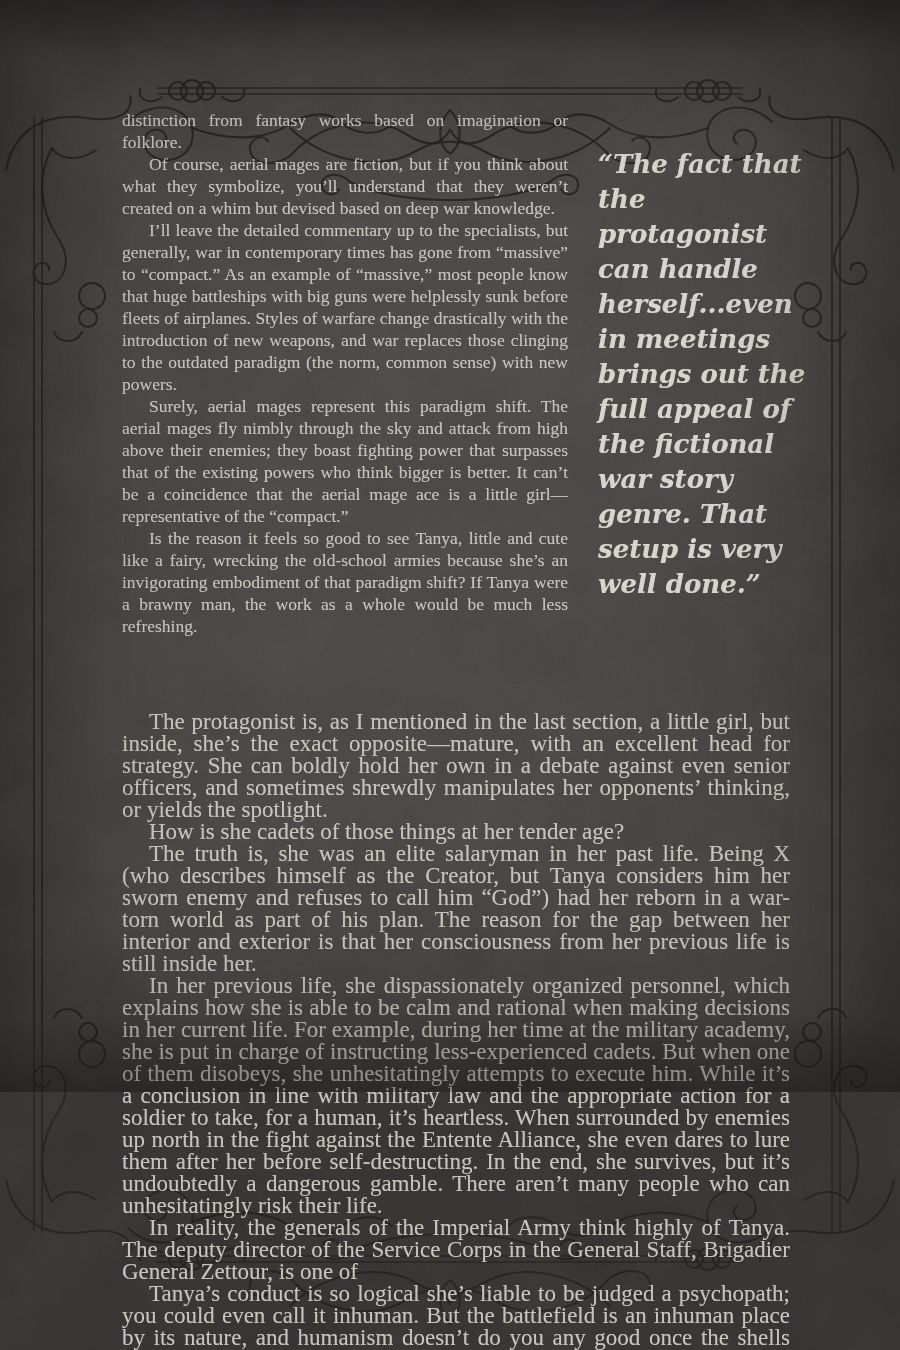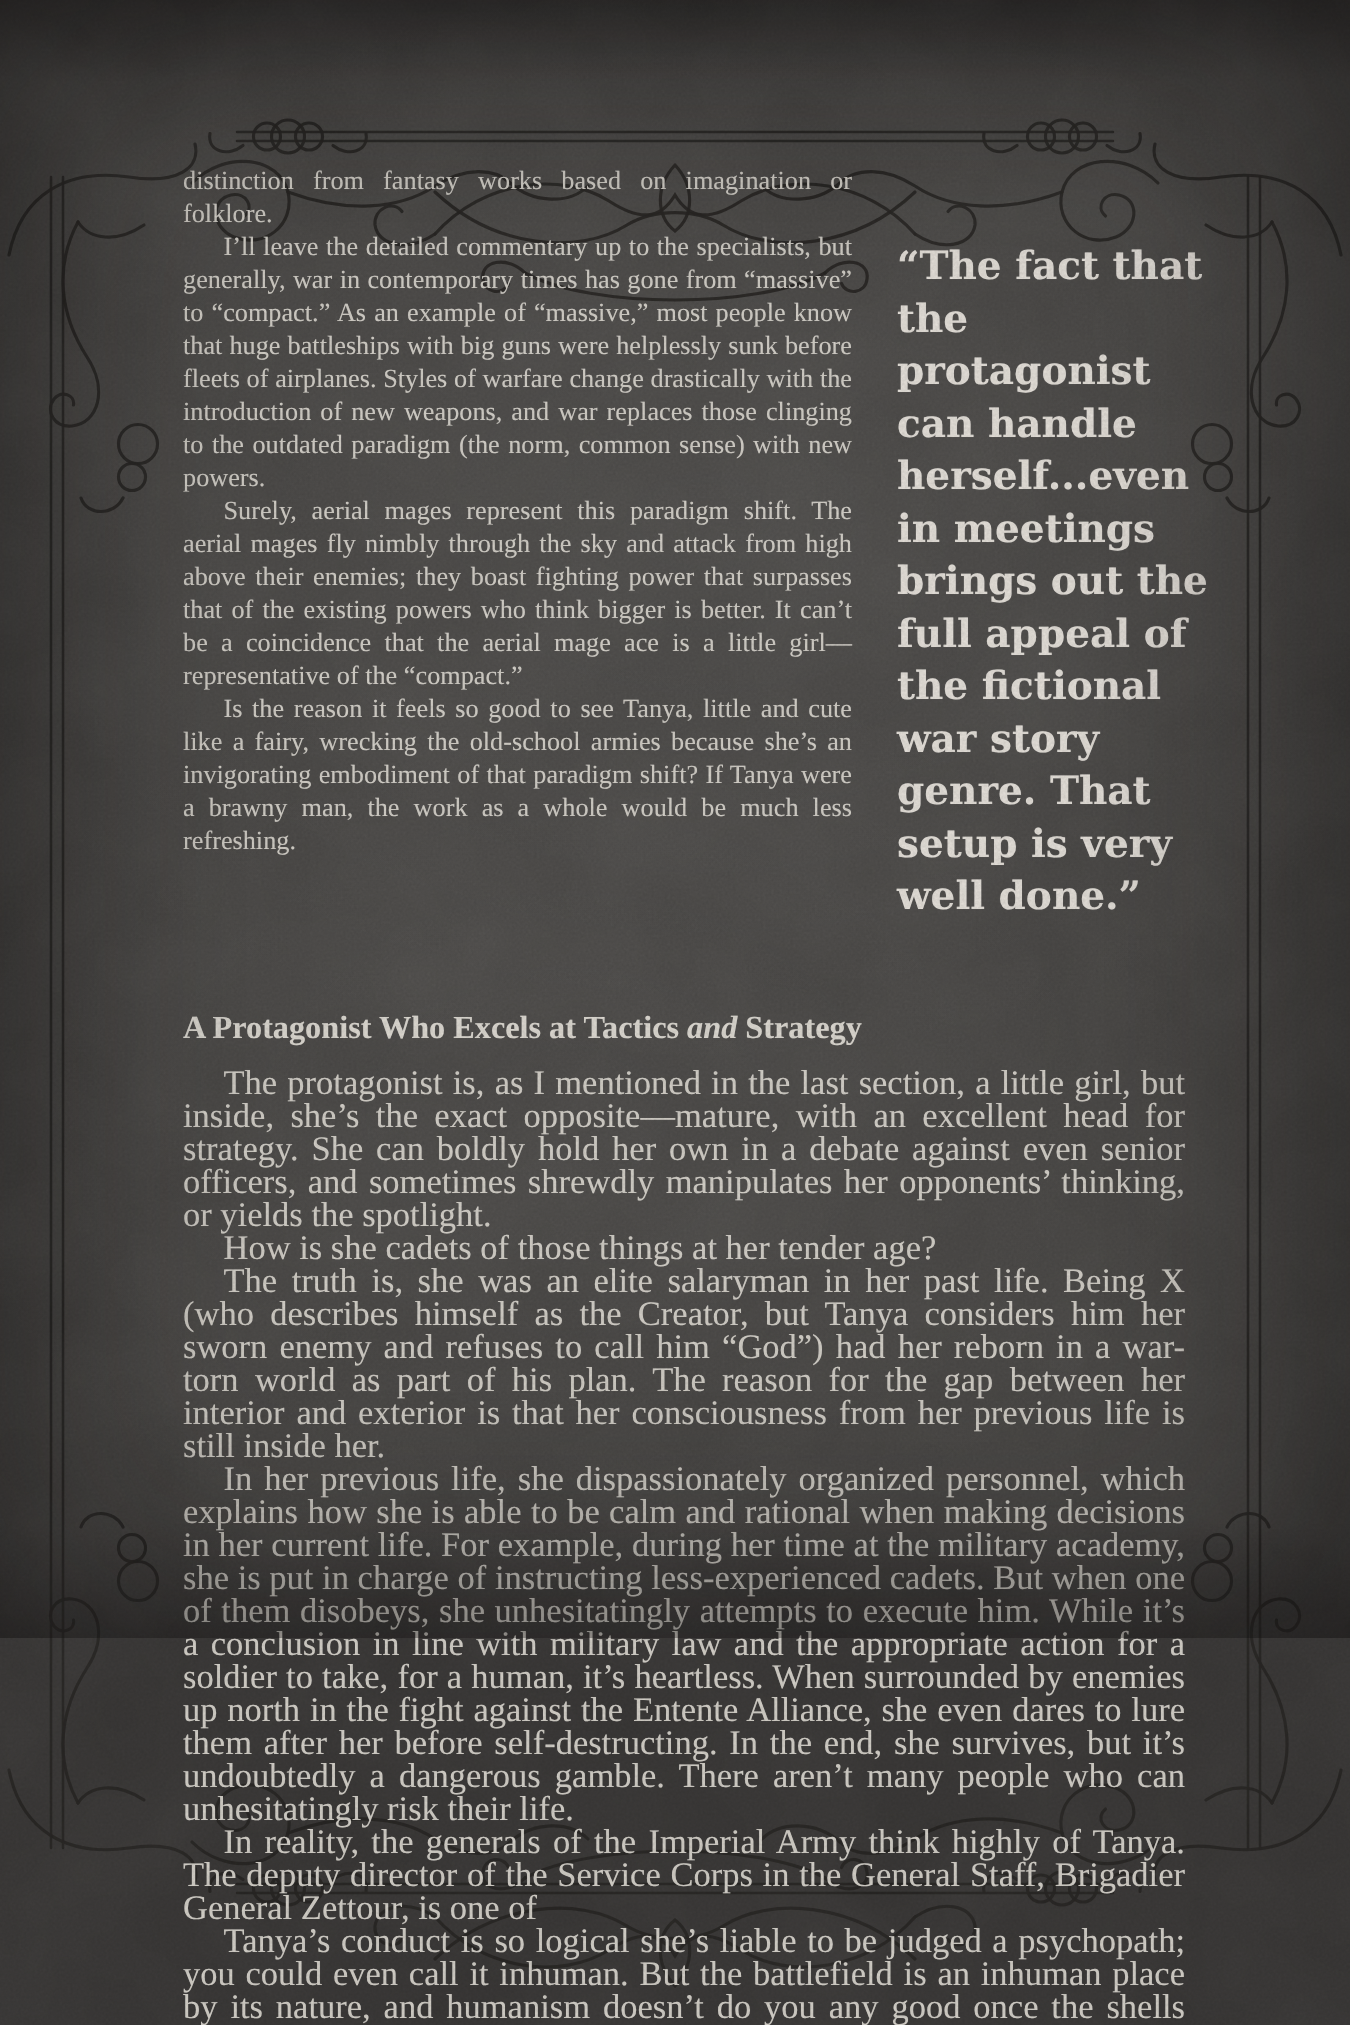--- a/index.html
+++ b/index.html
@@ -49,24 +49,24 @@
   }
   .left-col p, .main-col p {
     margin: 0;
     text-align: justify;
     text-indent: 27px;
   }
   .left-col p.noindent { text-indent: 0; }
 
   .pull-quote {
     position: absolute;
-    left: 598px; top: 161px; width: 214px;
+    left: 598px; top: 147px; width: 214px;
     color: #efeae3;
     font-family: "DejaVu Serif", serif;
-    font-weight: bold; 
+    font-weight: bold; font-style: italic;
     font-size: 26px; line-height: 35px;
     text-shadow: 0 0 0.6px rgba(255,255,255,0.35);
   }
 
   .heading {
     position: absolute;
     left: 122px; top: 672px; width: 680px;
     margin: 0;
     color: #e6e2da;
     font-family: "Liberation Serif", serif;
@@ -138,28 +138,28 @@
     <path class="rule" d="M34 118 V 1232"></path>
     <path class="rule" d="M42 118 V 1232"></path>
     <path class="rule" d="M832 118 V 1232"></path>
     <path class="rule" d="M840 118 V 1232"></path>
   </svg>
 
   <div class="content">
 
     <div class="left-col">
       <p class="noindent">distinction from fantasy works based on imagination or folklore.</p>
+      <p>Of course, aerial mages are fiction, but if you think about what they symbolize, you’ll understand that they weren’t created on a whim but devised based on deep war knowledge.</p>
       <p>I’ll leave the detailed commentary up to the specialists, but generally, war in contemporary times has gone from “massive” to “compact.” As an example of “massive,” most people know that huge battleships with big guns were helplessly sunk before fleets of airplanes. Styles of warfare change drastically with the introduction of new weapons, and war replaces those clinging to the outdated paradigm (the norm, common sense) with new powers.</p>
       <p>Surely, aerial mages represent this paradigm shift. The aerial mages fly nimbly through the sky and attack from high above their enemies; they boast fighting power that surpasses that of the existing powers who think bigger is better. It can’t be a coincidence that the aerial mage ace is a little girl—representative of the “compact.”</p>
       <p>Is the reason it feels so good to see Tanya, little and cute like a fairy, wrecking the old-school armies because she’s an invigorating embodiment of that paradigm shift? If Tanya were a brawny man, the work as a whole would be much less refreshing.</p>
     </div>
 
     <div class="pull-quote">“The fact that the protagonist can handle herself...even in meetings brings out the full appeal of the fictional war story genre. That setup is very well done.”</div>
 
-    <h2 class="heading"><span>A Protagonist Who Excels at Tactics </span><em>and</em><span> Strategy</span></h2>
 
     <div class="main-col">
       <p>The protagonist is, as I mentioned in the last section, a little girl, but inside, she’s the exact opposite—mature, with an excellent head for strategy. She can boldly hold her own in a debate against even senior officers, and sometimes shrewdly manipulates her opponents’ thinking, or yields the spotlight.</p>
       <p>How is she cadets of those things at her tender age?</p>
       <p>The truth is, she was an elite salaryman in her past life. Being X (who describes himself as the Creator, but Tanya considers him her sworn enemy and refuses to call him “God”) had her reborn in a war-torn world as part of his plan. The reason for the gap between her interior and exterior is that her consciousness from her previous life is still inside her.</p>
       <p>In her previous life, she dispassionately organized personnel, which explains how she is able to be calm and rational when making decisions in her current life. For example, during her time at the military academy, she is put in charge of instructing less-experienced cadets. But when one of them disobeys, she unhesitatingly attempts to execute him. While it’s a conclusion in line with military law and the appropriate action for a soldier to take, for a human, it’s heartless. When surrounded by enemies up north in the fight against the Entente Alliance, she even dares to lure them after her before self-destructing. In the end, she survives, but it’s undoubtedly a dangerous gamble. There aren’t many people who can unhesitatingly risk their life.</p>
       <p>In reality, the generals of the Imperial Army think highly of Tanya. The deputy director of the Service Corps in the General Staff, Brigadier General Zettour, is one of</p>
       <p>Tanya’s conduct is so logical she’s liable to be judged a psychopath; you could even call it inhuman. But the battlefield is an inhuman place by its nature, and humanism doesn’t do you any good once the shells start flying, so it’s precisely the rational decision-makers who are needed on the battlefield, right?</p>
     </div>
 

